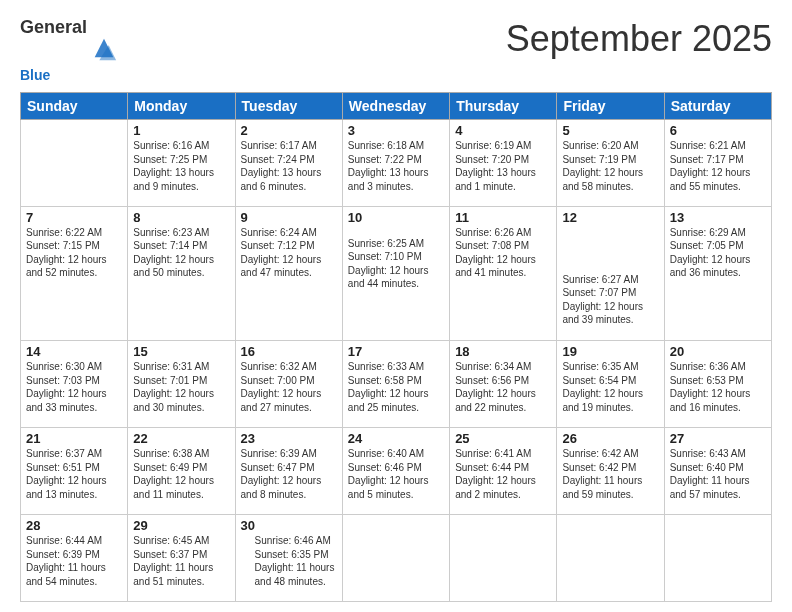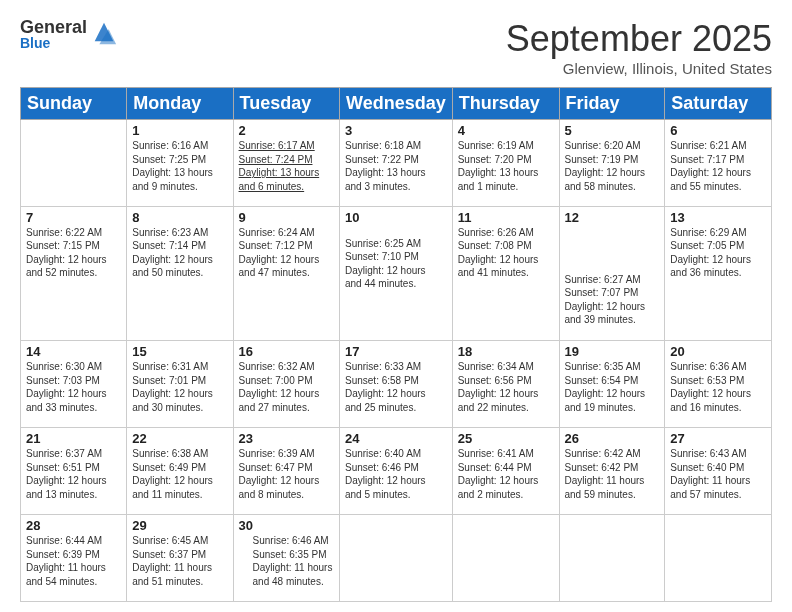--- a/index.html
+++ b/index.html
@@ -25,20 +25,21 @@
     }
     .logo {
       display: flex;
       align-items: center;
       gap: 0px;
     }
     .logo-text {
       display: flex;
       flex-direction: column;
       line-height: 1;
+      gap: 32px;
     }
     .logo-general {
       font-size: 18px;
       font-weight: bold;
       color: #333;
     }
     .logo-blue {
       font-size: 14px;
       font-weight: bold;
       color: #1a6fc4;
@@ -63,21 +64,21 @@
     }
     .calendar {
       width: 100%;
       border-collapse: collapse;
       flex: 1;
     }
     .calendar th {
       background-color: #1a6fc4;
       color: white;
       padding: 5px 6px;
-      font-size: 18px;
+      font-size: 14px;
       font-weight: bold;
       border: 1px solid #aaa;
       text-align: left;
     }
     .calendar td {
       border: 1px solid #ccc;
       vertical-align: top;
       padding: 3px 5px;
       width: calc(100% / 7);
       font-size: 10.5px;
@@ -109,21 +110,20 @@
         <span class="logo-general">General</span>
         <span class="logo-blue">Blue</span>
       </div>
       <svg class="logo-icon" viewBox="0 0 30 30" xmlns="http://www.w3.org/2000/svg">
         <polygon points="5,25 15,5 25,25" fill="#1a6fc4" opacity="0.85"></polygon>
         <polygon points="10,28 20,12 28,28" fill="#1a6fc4" opacity="0.5"></polygon>
       </svg>
     </div>
     <div class="title-area">
       <div class="month-title">September 2025</div>
-      <div class="location">Glenview, Illinois, United States</div>
     </div>
   </div>
 
   <table class="calendar">
     <thead>
       <tr>
         <th>Sunday</th>
         <th>Monday</th>
         <th>Tuesday</th>
         <th>Wednesday</th>
@@ -137,21 +137,21 @@
           <td class="empty-cell"></td>
           <td>
             <div class="day-number">1</div>
             <div class="day-info" style="white-space: pre-line;">Sunrise: 6:16 AM
 Sunset: 7:25 PM
 Daylight: 13 hours
 and 9 minutes.</div>
           </td>
           <td>
             <div class="day-number">2</div>
-            <div class="day-info" style="white-space: pre-line; text-decoration: underline;">Sunrise: 6:17 AM
+            <div class="day-info" style="white-space: pre-line;">Sunrise: 6:17 AM
 Sunset: 7:24 PM
 Daylight: 13 hours
 and 6 minutes.</div>
           </td>
           <td>
             <div class="day-number">3</div>
             <div class="day-info" style="white-space: pre-line;">Sunrise: 6:18 AM
 Sunset: 7:22 PM
 Daylight: 13 hours
 and 3 minutes.</div>

